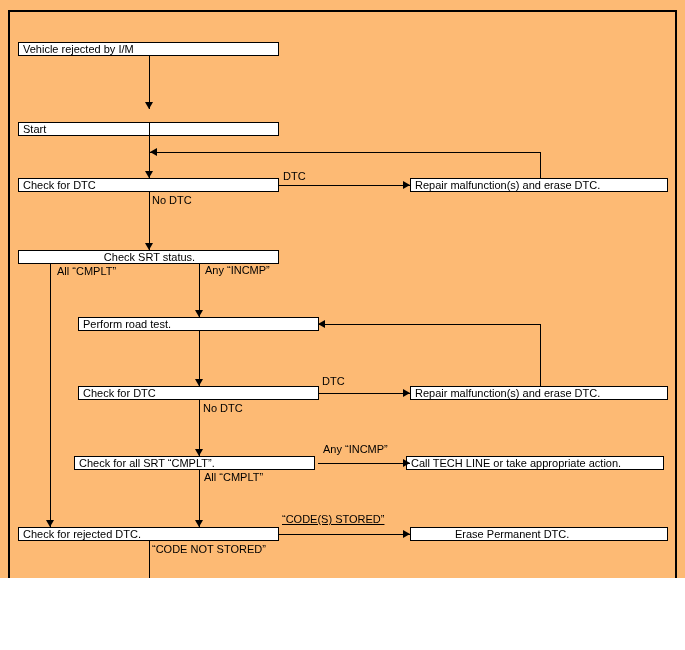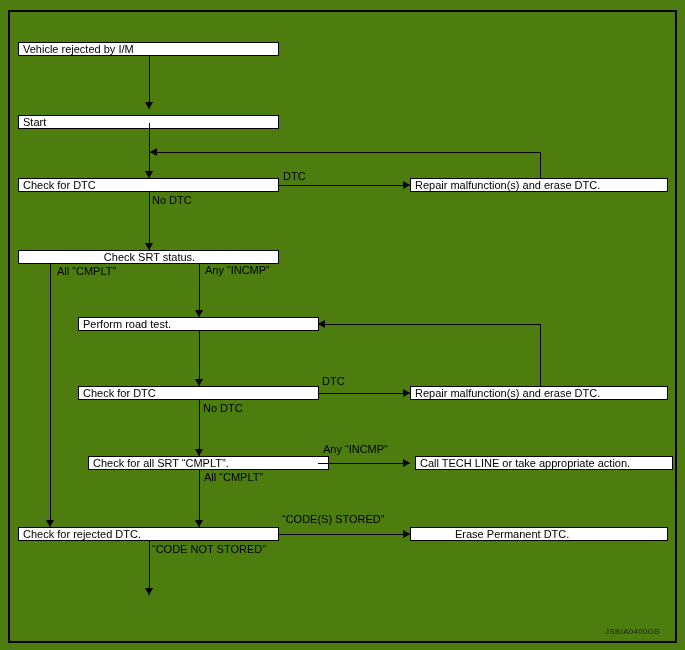--- a/index.html
+++ b/index.html
@@ -1,41 +1,41 @@
 <!DOCTYPE html>
 <html><head>
 <meta charset="utf-8">
 <style>
   html,body{margin:0;padding:0;background:#fff;}
   body{width:685px;height:650px;position:relative;font-family:"Liberation Sans","DejaVu Sans",sans-serif;color:#000;}
-  .canvas{position:absolute;left:0;top:0;width:685px;height:650px;background:#4d7c0f;overflow:hidden;}
+  .canvas{position:absolute;left:0;top:0;width:685px;height:578px;background:#fdba74;overflow:hidden;}
   .frame{position:absolute;left:8px;top:10px;width:669px;height:633px;border:2px solid #000;box-sizing:border-box;}
   .node{position:absolute;height:14px;box-sizing:border-box;border:1px solid #000;background:#fff;
         font-size:11px;line-height:11px;padding:1px 2px 0 4px;white-space:nowrap;}
   .elabel{position:absolute;font-size:11px;line-height:11px;white-space:nowrap;}
   .vl{position:absolute;width:1px;background:#000;}
   .hl{position:absolute;height:1px;background:#000;}
   .ad{position:absolute;width:0;height:0;border-left:4px solid transparent;border-right:4px solid transparent;border-top:7px solid #000;}
   .ar{position:absolute;width:0;height:0;border-top:4px solid transparent;border-bottom:4px solid transparent;border-left:7px solid #000;}
   .al{position:absolute;width:0;height:0;border-top:4px solid transparent;border-bottom:4px solid transparent;border-right:7px solid #000;}
   .watermark{position:absolute;left:560px;top:627px;width:100px;text-align:right;font-size:8px;letter-spacing:.3px;color:#222;}
 
   
   #n-vehicle{left:18px;top:42px;width:261px;}
-  #n-start{left:18px;top:115px;width:261px;}
+  #n-start{left:18px;top:122px;width:261px;}
   #n-cdtc1{left:18px;top:178px;width:261px;}
   #n-csrt{left:18px;top:250px;width:261px;text-align:center;}
   #n-road{left:78px;top:317px;width:241px;}
   #n-cdtc2{left:78px;top:386px;width:241px;}
-  #n-callsrt{left:88px;top:456px;width:241px;}
+  #n-callsrt{left:74px;top:456px;width:241px;}
   #n-cperm{left:18px;top:527px;width:261px;}
   #n-end{left:18px;top:595px;width:261px;}
   #n-repair1{left:410px;top:178px;width:258px;}
   #n-repair2{left:410px;top:386px;width:258px;}
-  #n-techline{left:406px;top:456px;width:258px;margin-left:9px;}
+  #n-techline{left:406px;top:456px;width:258px;}
   #n-eraseperm{left:410px;top:527px;width:258px;padding-left:44px;}
 
   
   #v1{left:149px;top:56px;height:53px;}
   #v2{left:149px;top:123px;height:55px;}
   #v3{left:149px;top:192px;height:58px;}
   #v4{left:149px;top:541px;height:54px;}
   #v5{left:50px;top:264px;height:263px;}
   #v6{left:199px;top:264px;height:53px;}
   #v7{left:199px;top:331px;height:55px;}
@@ -64,21 +64,21 @@
 
   
   #lab-dtc1{left:283px;top:171px;}
   #lab-nodtc1{left:152px;top:195px;}
   #lab-allcmplt1{left:57px;top:266px;}
   #lab-anyincmp1{left:205px;top:265px;}
   #lab-dtc2{left:322px;top:376px;}
   #lab-nodtc2{left:203px;top:403px;}
   #lab-anyincmp2{left:323px;top:444px;}
   #lab-allcmplt2{left:204px;top:472px;}
-  #lab-codestored{left:282px;top:514px;}
+  #lab-codestored{left:282px;top:514px;text-decoration:underline;}
   #lab-codenotstored{left:152px;top:544px;}
 </style>
 </head>
 <body>
 
 <div class="canvas">
   <div class="frame"></div>
 
   <div class="node" id="n-vehicle">Vehicle rejected by I/M</div>
   <div class="node" id="n-start">Start</div>

